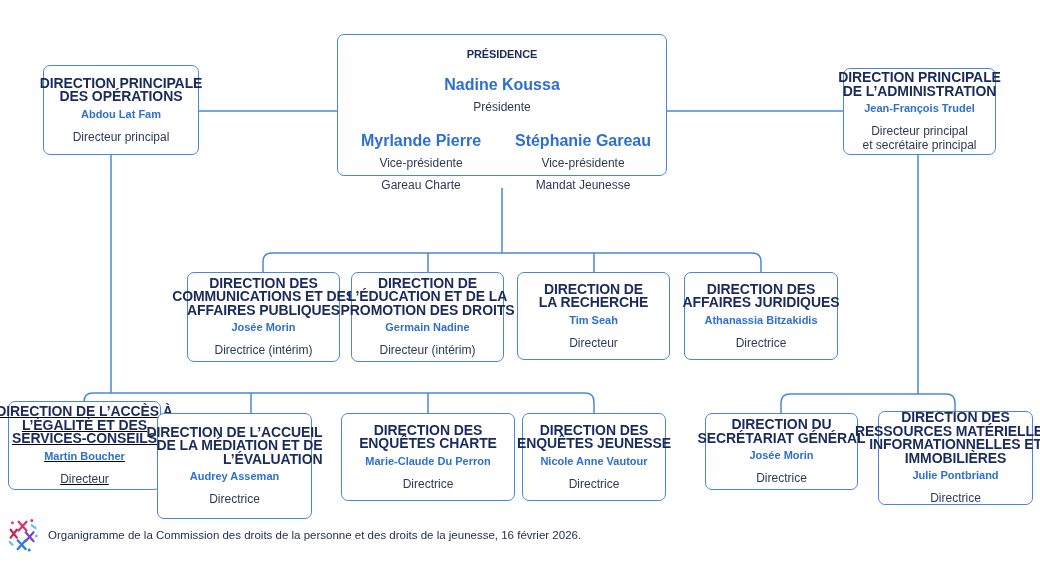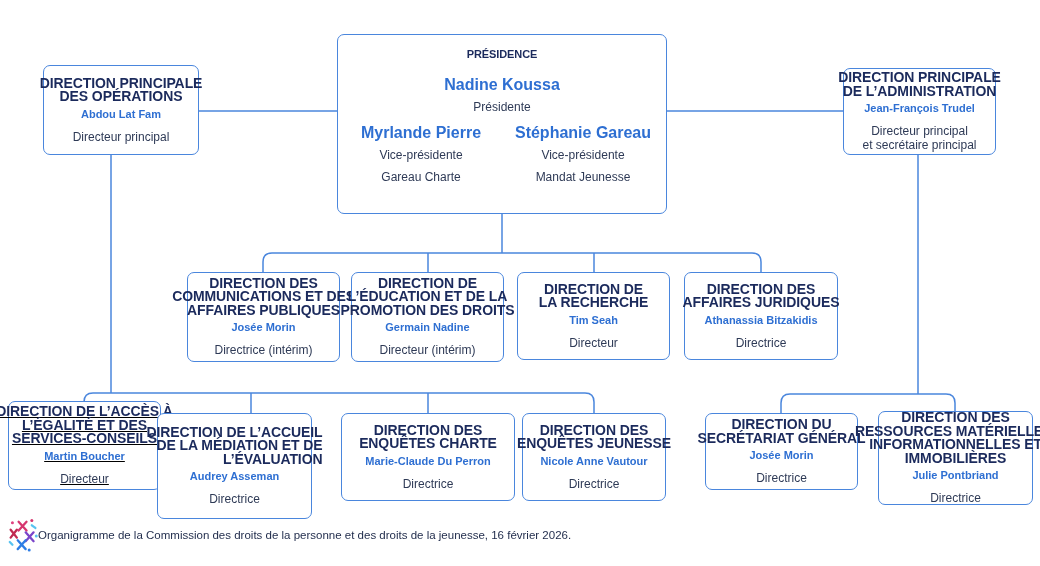--- a/index.html
+++ b/index.html
@@ -16,43 +16,43 @@
   .box{
     position:absolute;background:#fff;border:1.5px solid var(--border-blue);
     border-radius:7px;box-sizing:border-box;
     display:flex;flex-direction:column;justify-content:center;align-items:center;
     text-align:center;padding:4px 2px;
   }
   .t{font-weight:bold;font-size:14px;line-height:13.5px;letter-spacing:-0.1px;color:var(--title-navy);white-space:pre;}
   .n{font-weight:bold;font-size:11px;line-height:15px;color:var(--accent-blue);margin-top:3px;white-space:pre;}
   .r{font-size:12px;line-height:14px;color:var(--text-dark);white-space:pre;margin-top:8px;}
   
-  .presidence{left:337px;top:34px;width:330px;height:180px;justify-content:flex-start;padding-top:13px;}
+  .presidence{left:337px;top:34px;width:330px;height:142px;justify-content:flex-start;padding-top:13px;}
   .presidence .t{font-size:11px;}
   .presidence .n{margin-top:15px;font-size:16px;}
   .vps{display:flex;width:100%;margin-top:11px;}
   .vp{flex:1;display:flex;flex-direction:column;align-items:center;}
-  .vp .n{margin-top:0;}
+  .vp .n{margin-top:8px;}
   
   .b-op{left:43px;top:65px;width:156px;height:90px;}
   .b-admin{left:843px;top:68px;width:153px;height:87px;}
   
   .b-m0{left:187px;top:272px;width:153px;height:90px;}
   .b-m1{left:351px;top:272px;width:153px;height:90px;}
   .b-m2{left:517px;top:272px;width:153px;height:88px;}
   .b-m3{left:684px;top:272px;width:154px;height:88px;}
   
   .b-b0{left:8px;top:401px;width:153px;height:89px;text-decoration:underline;}
   .b-b1{left:157px;top:413px;width:155px;height:106px;text-align:right;}
   .b-b2{left:341px;top:413px;width:174px;height:88px;}
   .b-b3{left:522px;top:413px;width:144px;height:88px;}
   .b-b4{left:705px;top:413px;width:153px;height:77px;}
   .b-b5{left:878px;top:411px;width:155px;height:94px;}
   
-  .footer{position:absolute;left:8px;top:518px;display:flex;align-items:center;justify-content:center;}
+  .footer{position:absolute;left:8px;top:518px;display:flex;align-items:center;gap:10px;justify-content:center;}
   .caption{font-size:11.5px;color:#1e2a4a;}
 </style>
 </head>
 <body>
 
 <div class="canvas">
 
   <svg class="connectors" viewBox="0 0 1040 566" fill="none" stroke="#4a86dd" stroke-width="1.5">
 
     <path d="M199,111 H337"></path>

